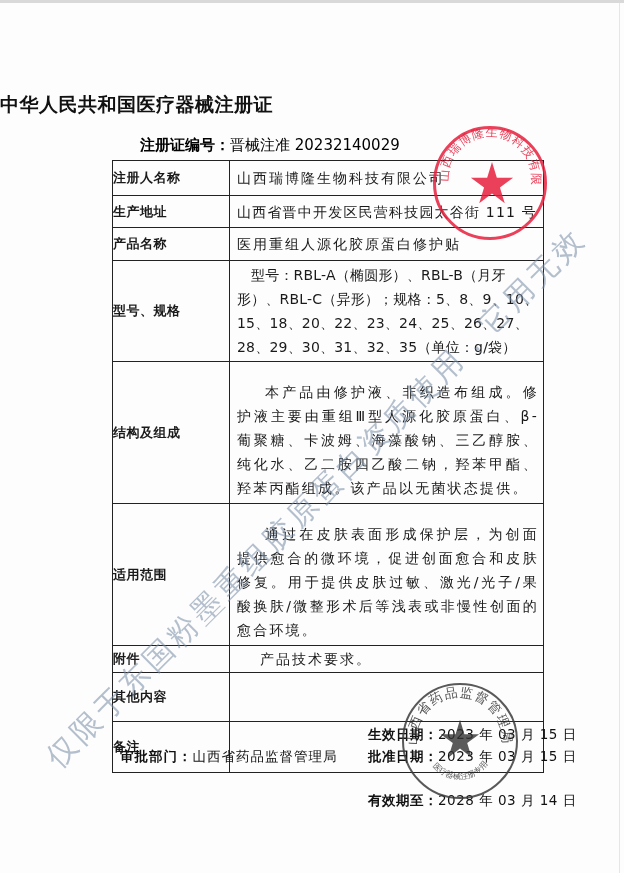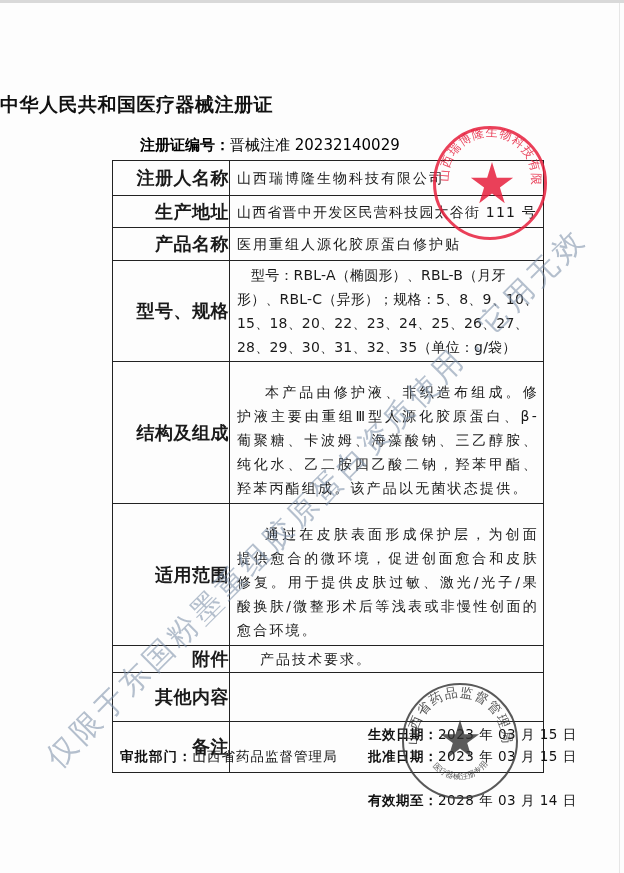--- a/index.html
+++ b/index.html
@@ -16,21 +16,21 @@
   .regno {
     position: absolute; left: 140px; top: 136px; font-size: 15px; color: #000000;
   }
   .regno .lbl { font-weight: bold; }
 
   table.cert {
     position: absolute; left: 112px; top: 160px; width: 432px;
     border-collapse: collapse; table-layout: fixed;
   }
   table.cert td { border: 1.5px solid #222; font-size: 14px; color: #1a1a1a; }
-  table.cert td.k { width: 117px; text-align: right; font-weight: bold; font-size: 18px; letter-spacing: 0.5px; }
+  table.cert td.k { width: 117px; text-align: left; font-weight: bold; font-size: 13px; letter-spacing: 0.5px; }
   table.cert td.v { padding: 0 4px 0 7px; letter-spacing: 2px; line-height: 22px; }
   table.cert td.v.para { text-indent: 2em; text-align: justify; letter-spacing: 2.2px; line-height: 24px; padding-top: 18px; padding-bottom: 3px; margin-left: 10px; }
   table.cert td.v.spec { text-indent: 1em; letter-spacing: 0.2px; line-height: 24px; padding-top: 2px; padding-bottom: 2px; }
   .spaced { letter-spacing: 14px; }
 
   .footer { position: absolute; font-size: 13.5px; color: #111; }
   .footer .lbl { font-weight: bold; }
   .f-dept { left: 120px; top: 748px; letter-spacing: 1px; }
   .f-date { left: 368px; font-size: 13.5px; letter-spacing: 0.5px; }
 

